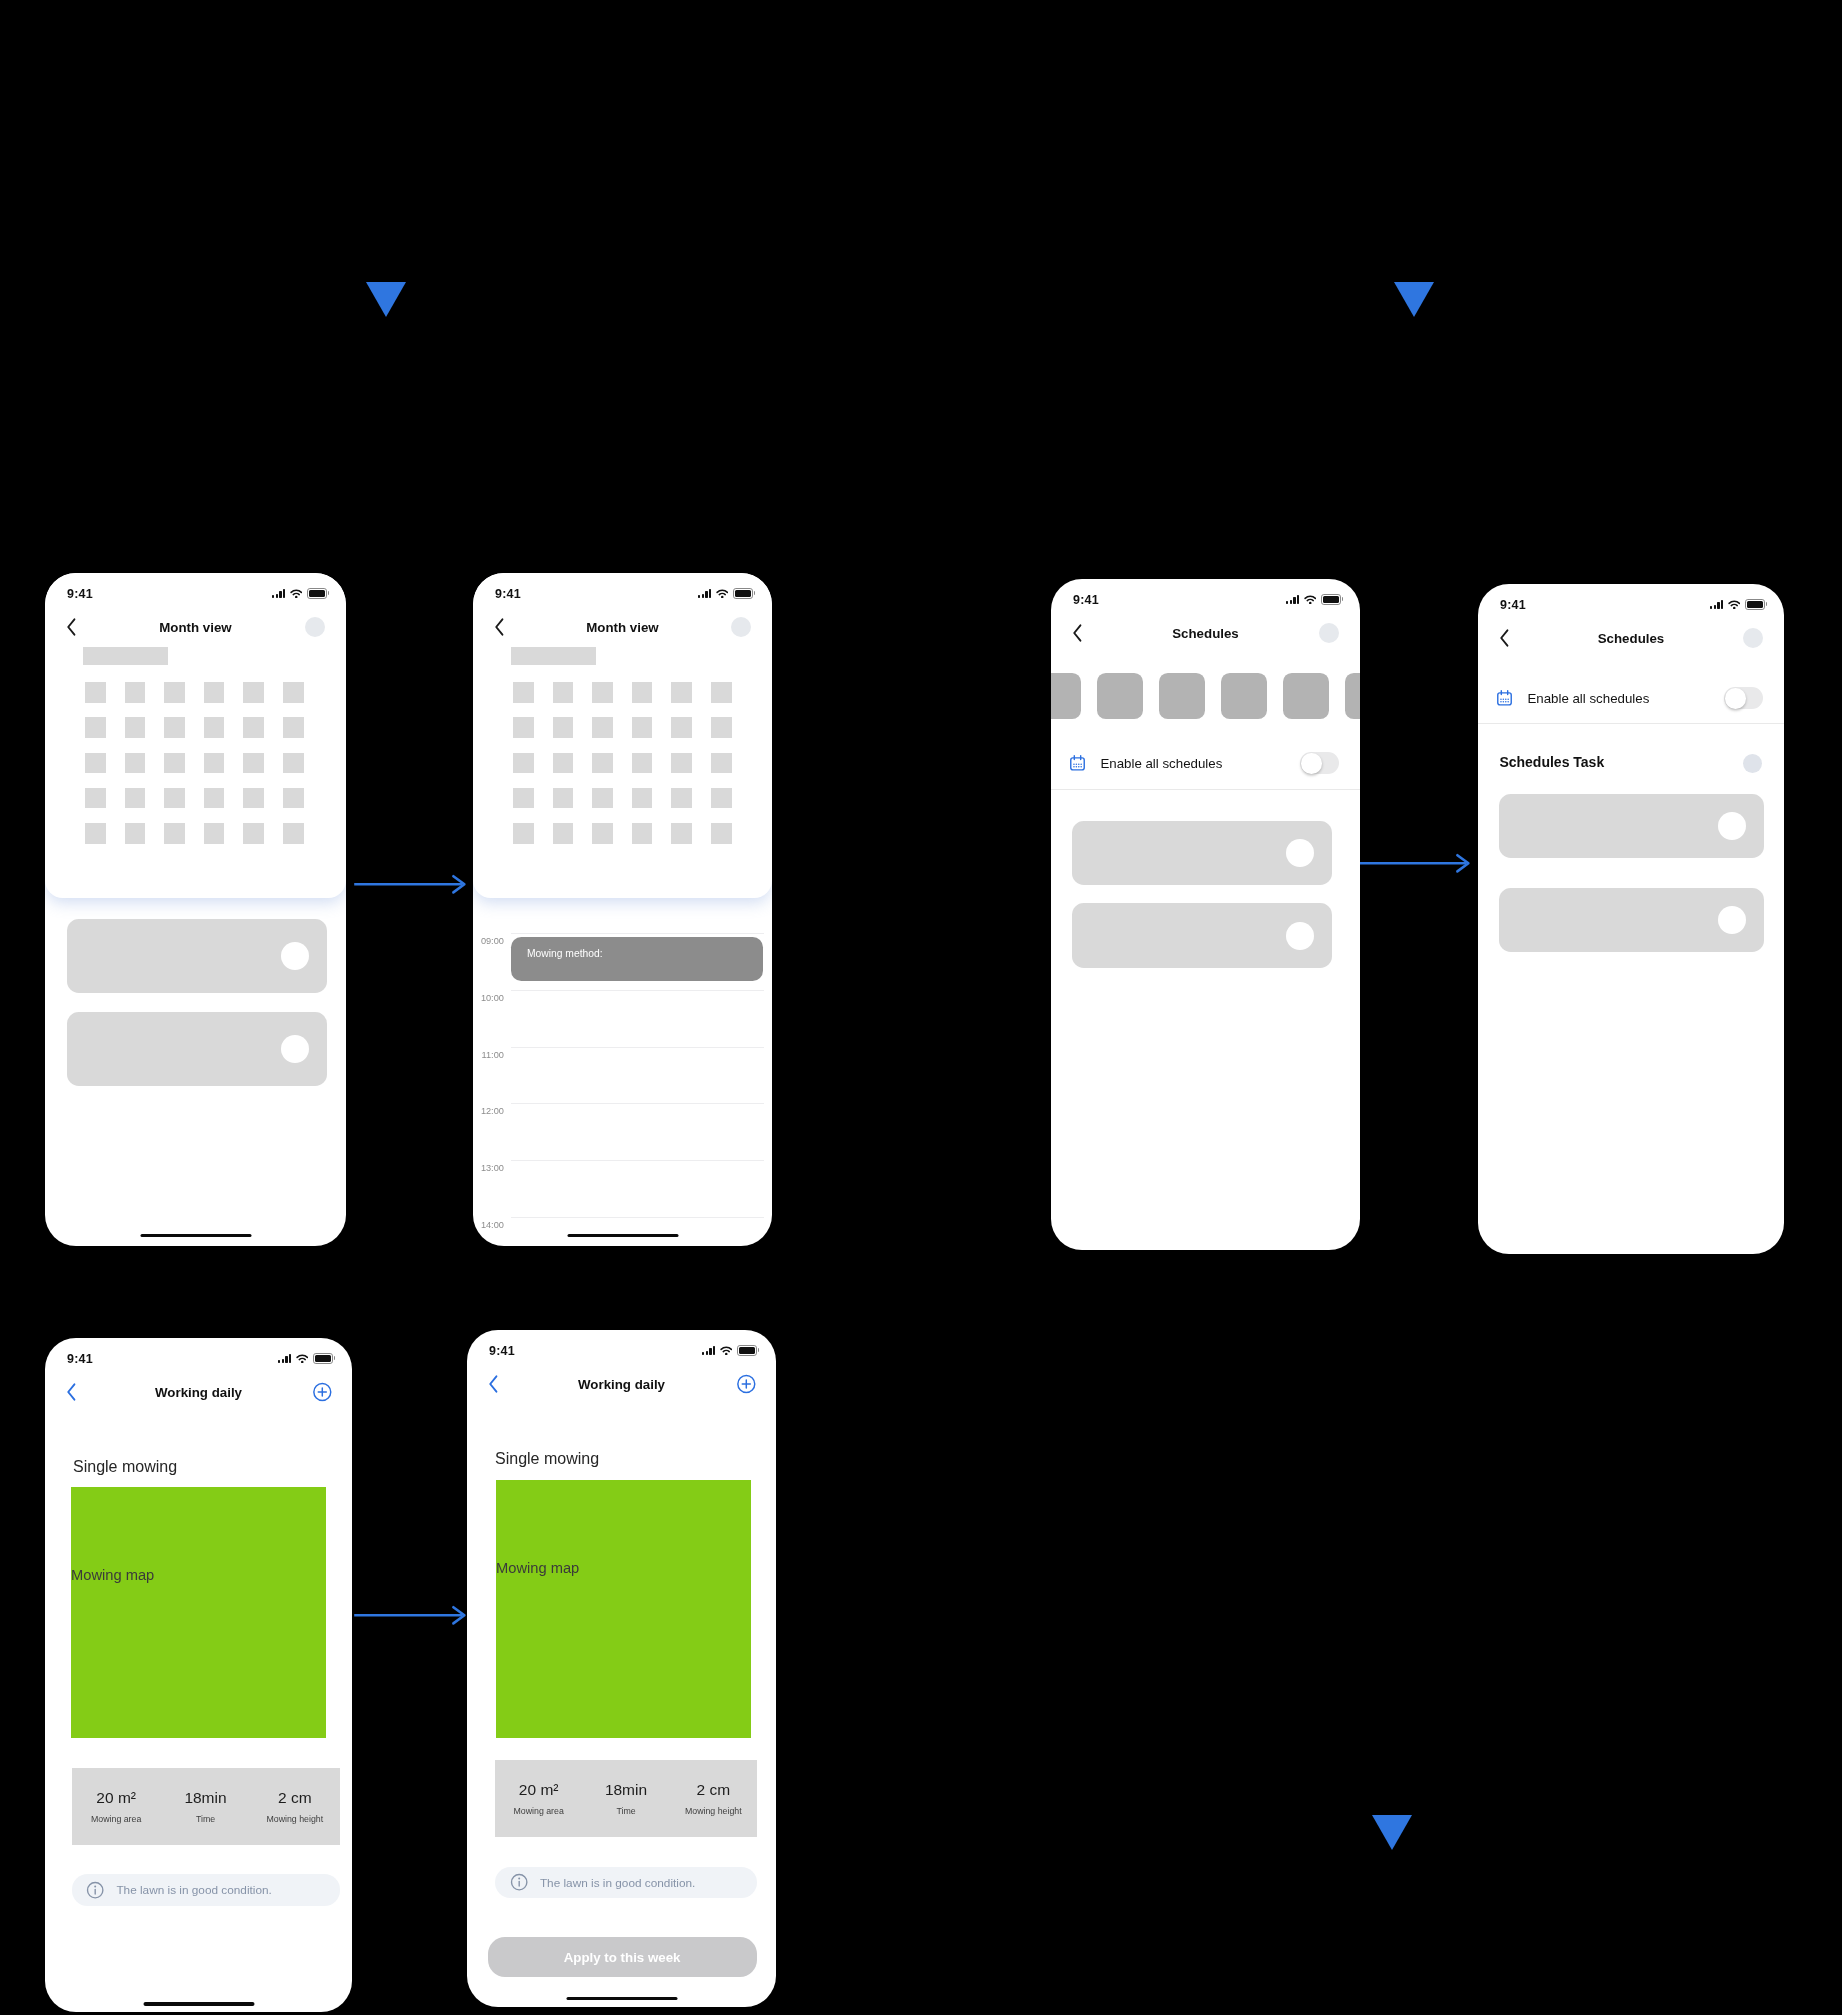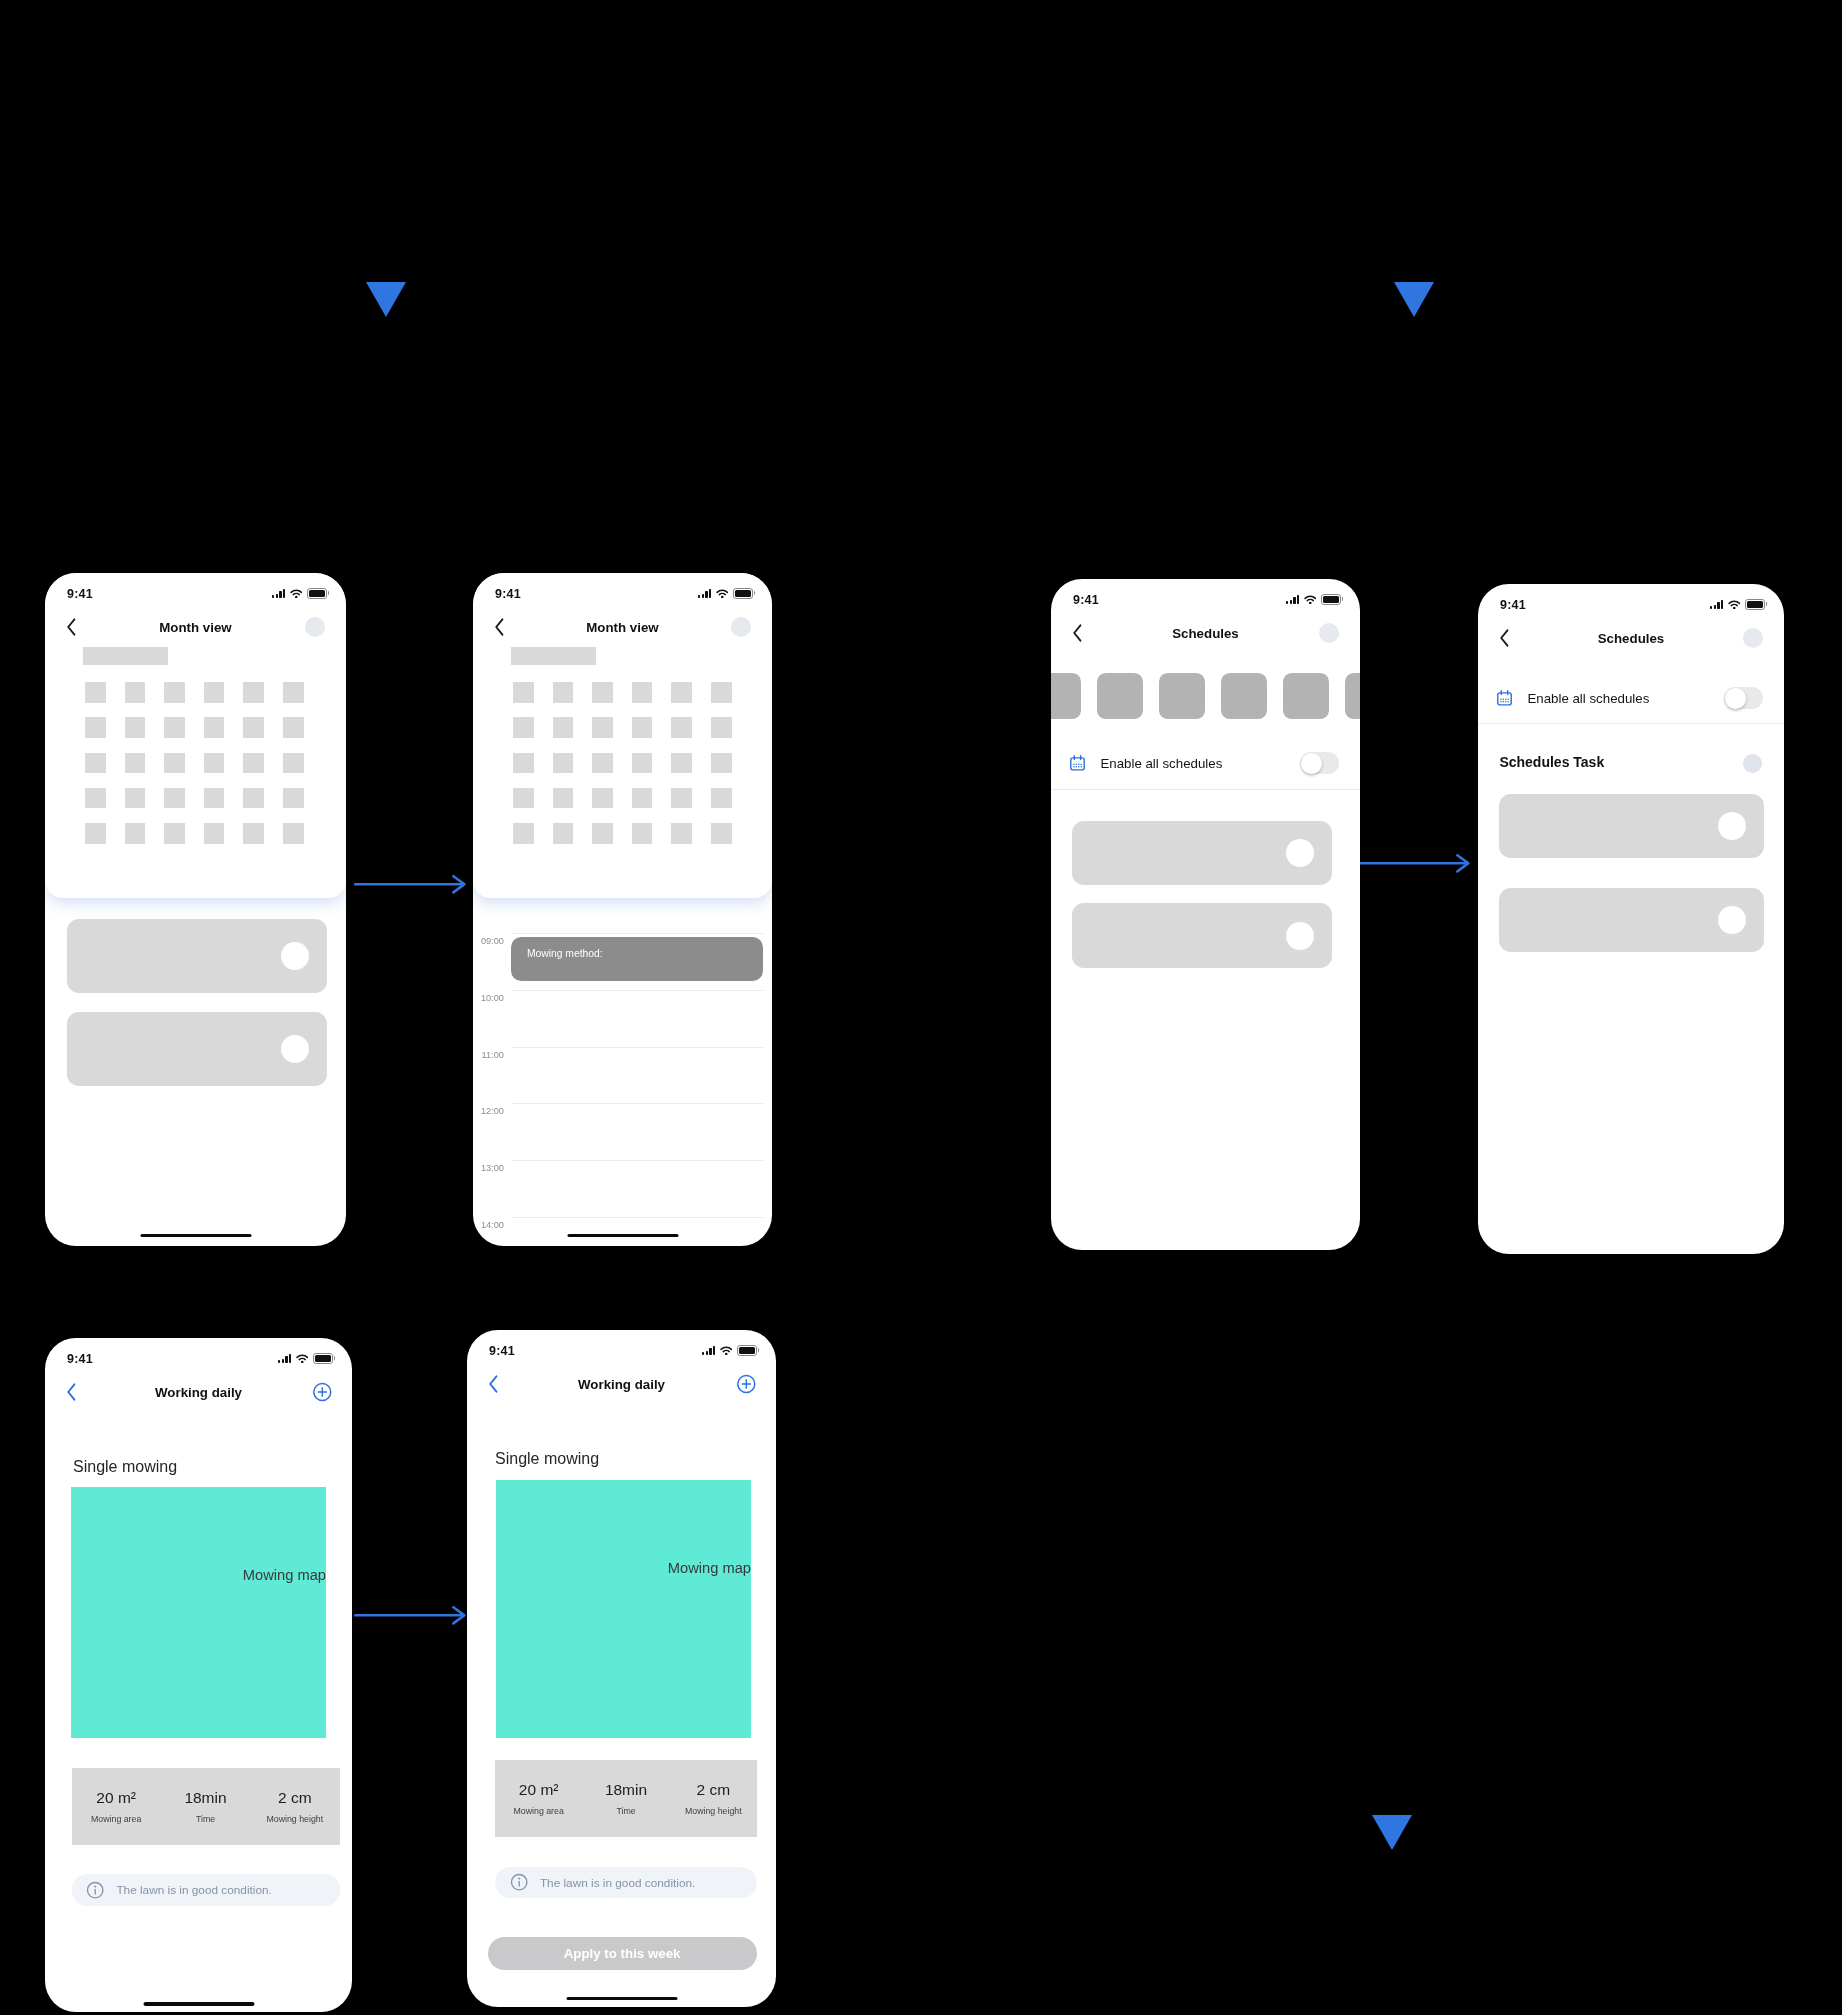--- a/index.html
+++ b/index.html
@@ -55,21 +55,21 @@
   .enable-label{margin-left:14.7px;font-size:13.3px;color:#141414;}
   .toggle{margin-left:auto;position:relative;width:39px;height:22px;border-radius:11px;background:#e9e9ea;cursor:pointer;}
   .toggle .knob{position:absolute;left:0.7px;top:0.7px;width:20.6px;height:20.6px;border-radius:50%;background:#fff;
                 box-shadow:0 1.5px 2.9px rgba(0,0,0,.25);}
   .divider{position:absolute;left:0;right:0;height:1.1px;background:#e9e9e9;}
   .section-title{position:absolute;left:21.4px;font-size:14px;font-weight:700;color:#111;}
   .mini-circle{position:absolute;right:22px;width:19px;height:19px;border-radius:50%;background:#dfe3ea;}
 
   
   .single-title{position:absolute;left:28px;top:120px;font-size:16px;color:#262626;}
-  .map-block{position:absolute;background:#5eead4;display:flex;justify-content:flex-end;}
+  .map-block{position:absolute;background:#84cc16;display:flex;justify-content:flex-start;}
   .map-label{margin-top:80px;font-size:14.7px;color:#3a3a3a;}
   .stats{position:absolute;background:#d9d9d9;display:flex;}
   .stat{flex:1;display:flex;flex-direction:column;align-items:center;justify-content:center;}
   .stat-value{font-size:15.5px;color:#1d1d1d;}
   .stat-label{margin-top:7.4px;font-size:8.8px;color:#3f3f3f;}
   .info-pill{position:absolute;background:#f0f3f7;border-radius:15.5px;display:flex;align-items:center;padding-left:14.7px;box-sizing:border-box;}
   .info-text{margin-left:11.8px;font-size:11.8px;color:#8693a8;}
   .apply-btn{position:absolute;background:#c9c9cb;border-radius:17px;display:flex;align-items:center;justify-content:center;
              font-size:13.3px;font-weight:700;color:#fff;cursor:pointer;}
 
@@ -503,18 +503,18 @@
       </div>
     </div>
     <div class="info-pill" style="left:28px;top:537px;width:262px;height:31px;">
       <svg width="18.4" height="18.4" viewBox="0 0 24 24">
           <circle cx="12" cy="12" r="10" fill="none" stroke="#8693a8" stroke-width="1.8"></circle>
           <line x1="12" y1="11" x2="12" y2="17" stroke="#8693a8" stroke-width="1.8" stroke-linecap="round"></line>
           <circle cx="12" cy="7.3" r="1.3" fill="#8693a8"></circle>
         </svg>
       <span class="info-text">The lawn is in good condition.</span>
     </div>
-    <div class="apply-btn" style="left:20.6px;top:607px;width:269px;height:33px;">Apply to this week</div>
+    <div class="apply-btn" style="left:20.6px;top:607px;width:269px;height:40px;">Apply to this week</div>
     <div class="home-bar" style="bottom:6.6px;"></div>
   </div>
 
 </div>
 
 
 </body></html>

